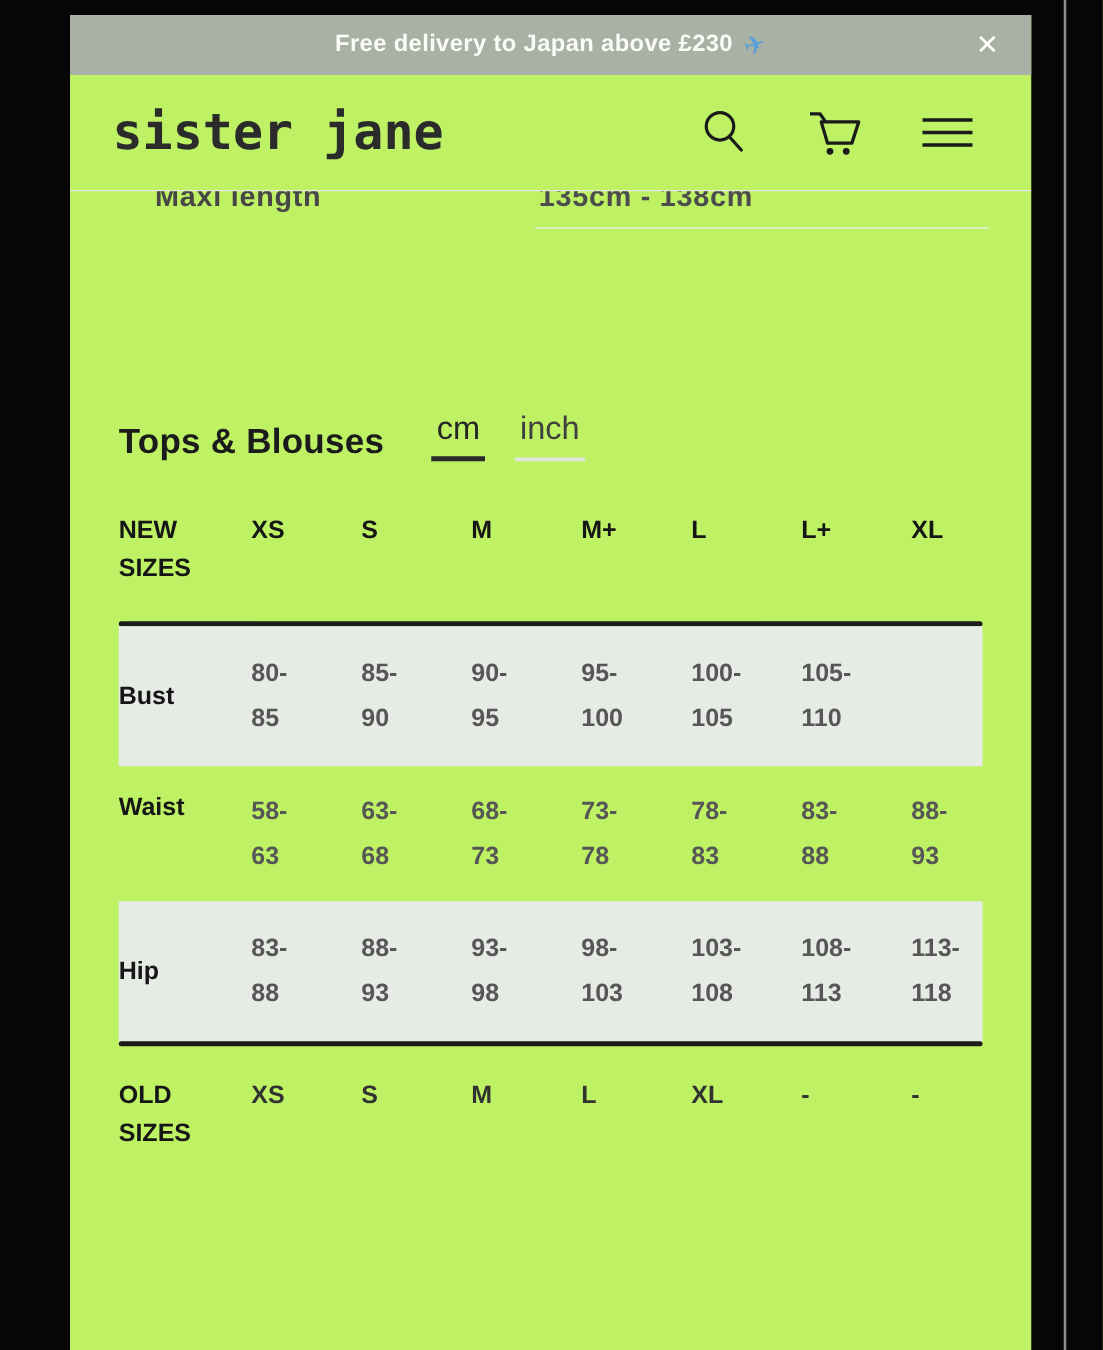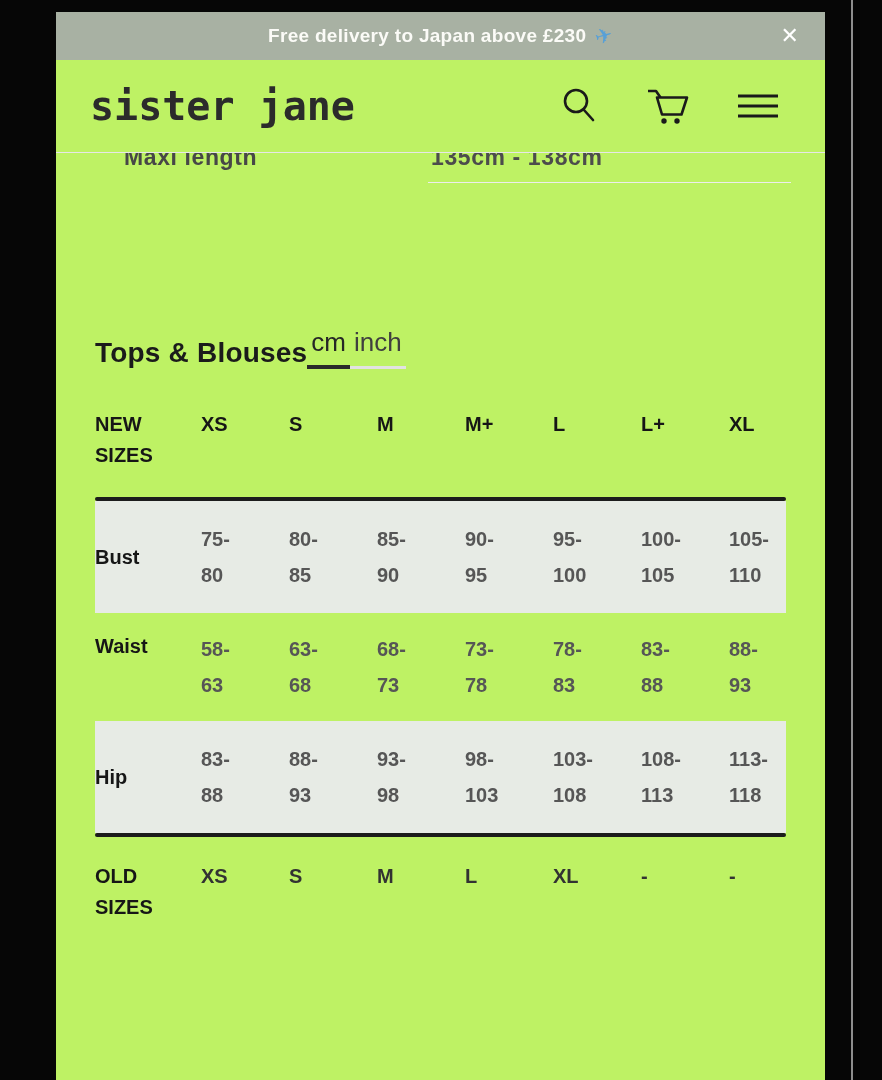--- a/index.html
+++ b/index.html
@@ -33,21 +33,21 @@
   .peek-label { position: absolute; left: 68px; top: -9px; font-size: 23px; font-weight: bold;
                 color: #474747; letter-spacing: .6px; }
   .peek-value { position: absolute; left: 375px; top: -9px; font-size: 23px; font-weight: bold;
                 color: #4c4c4c; letter-spacing: .6px; }
   .peek-line { position: absolute; left: 372px; right: 34px; bottom: 2px; height: 1px; background: #ededed; }
 
   
   .chart { margin-top: 142px; padding: 0 39px; }
   .title-row { display: flex; align-items: flex-end; }
   .title { font-size: 28px; font-weight: bold; color: #1b1b1b; letter-spacing: .2px; }
-  .units { display: flex; }
+  .units { display: flex; gap: 24px; margin-left: 38px; }
   .unit { font-size: 26px; padding: 0 4px 7px; cursor: pointer; }
   .unit.active { color: #262626; border-bottom: 4px solid #2a2a2a; }
   .unit.inactive { color: #3f3f3f; border-bottom: 3px solid #e2e2e2; }
 
   .table { margin-top: 40px; }
   .t-row { display: grid; grid-template-columns: 106px repeat(6, 88px) 1fr; }
   .row-label { font-size: 20px; font-weight: bold; color: #161616; line-height: 31px; width: 78px; }
   .col-head { font-size: 20px; font-weight: bold; color: #161616; line-height: 31px; }
   .rule { height: 4px; background: #1c1c1c; border-radius: 2px; }
   .rule.top { margin-top: 26px; }
@@ -125,22 +125,20 @@
             <div class="col-head">M</div>
             <div class="col-head">M+</div>
             <div class="col-head">L</div>
             <div class="col-head">L+</div>
             <div class="col-head">XL</div>
           </div>
         <div class="rule top"></div>
         <div id="tbody">
             <div class="t-row body-row hl">
               <div class="row-label">Bust</div>
-              <div class="val">75-
-80</div>
               <div class="val">80-
 85</div>
               <div class="val">85-
 90</div>
               <div class="val">90-
 95</div>
               <div class="val">95-
 100</div>
               <div class="val">100-
 105</div>

